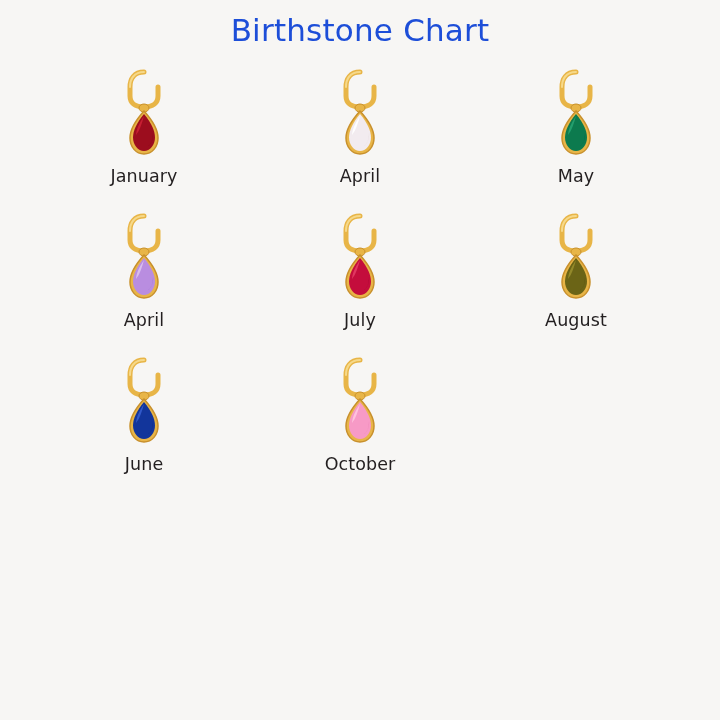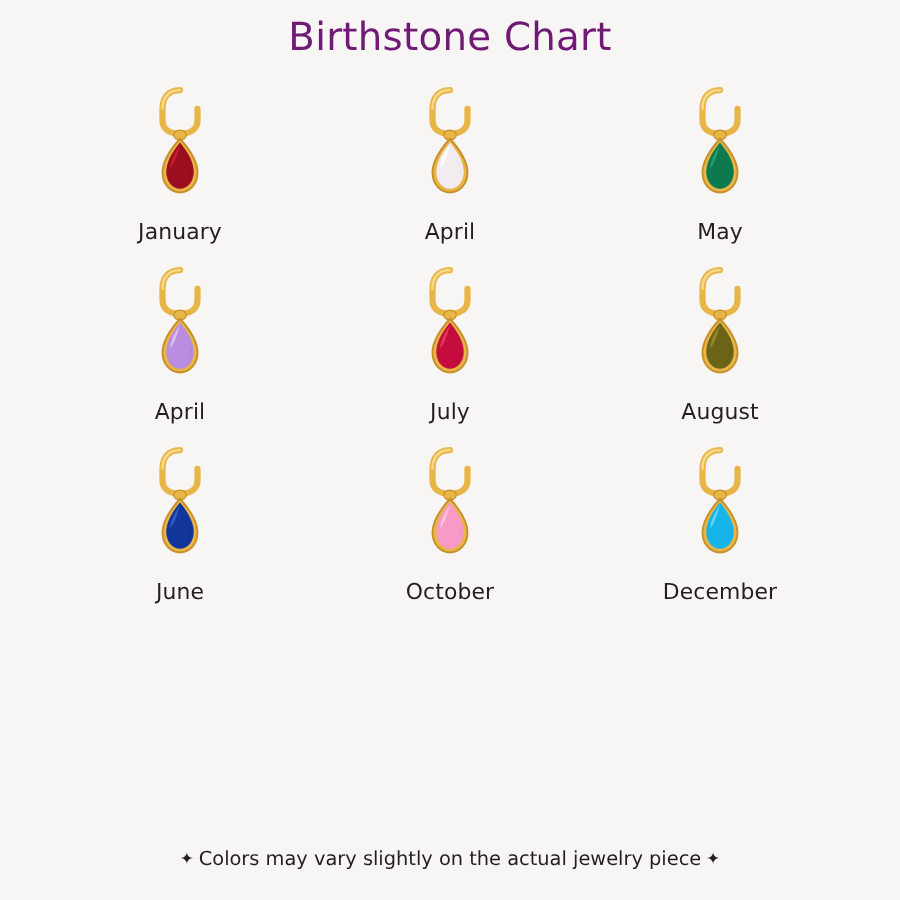--- a/index.html
+++ b/index.html
@@ -18,21 +18,21 @@
     position: relative;
     width: 720px;
     height: 720px;
     box-sizing: border-box;
   }
   .title {
     text-align: center;
     font-size: 31px;
     font-weight: 400;
     letter-spacing: 0.2px;
-    color: #701a75;
+    color: #1d4ed8;
     padding-top: 12px;
     margin: 0;
     font-family: "DejaVu Sans", sans-serif;
   }
   .grid {
     margin-top: 18px;
     display: grid;
     grid-template-columns: repeat(3, 1fr);
     grid-template-rows: repeat(4, 144px);
     padding: 0 36px;
@@ -46,21 +46,21 @@
   }
   .charm {
     position: relative;
     width: 72px;
     height: 100px;
   }
   .charm svg {
     display: block;
   }
   .month-label {
-    margin-top: 10px;
+    margin-top: 0;
     font-size: 17.5px;
     font-family: "DejaVu Sans", sans-serif;
     color: #231f20;
     letter-spacing: 0.1px;
   }
   .footer {
     position: absolute;
     left: 0;
     right: 0;
     bottom: 24px;
@@ -200,34 +200,17 @@
           <path d="M36 45 C27 55 22 64 22 72 C22 81 28 88 36 88 C44 88 50 81 50 72 C50 64 45 55 36 45 Z" fill="#e8b547" stroke="#c8902c" stroke-width="1.5"></path>
           <path d="M36 48 C28.5 57 25 65 25 71.5 C25 79 30 85 36 85 C42 85 47 79 47 71.5 C47 65 43.5 57 36 48 Z" fill="#f79ac6"></path>
           <path d="M36 50 C31 57.5 28.5 63 28 69 C32 64 34 57 36 50 Z" fill="#ffc7e0" opacity="0.9"></path>
           <path d="M40 80 C44 77 45.5 72 45 67 C45 74 43 78 40 80 Z" fill="#e06ba4" opacity="0.8"></path>
         </svg>
       </div>
       <div class="month-label">October</div>
     </div>
 
 
-    <div class="cell">
-      <div class="charm">
-        <svg width="72" height="100" viewBox="0 0 72 100">
-          <path d="M36 6 C26 6 22 13 22 21 L22 30 C22 37 27 41 36 41 C45 41 50 37 50 30 L50 21" fill="none" stroke="#e8b547" stroke-width="5" stroke-linecap="round"></path>
-          <path d="M36 6 C26 6 22 13 22 21" fill="none" stroke="#f6d98a" stroke-width="2" stroke-linecap="round"></path>
-          <ellipse cx="36" cy="42" rx="5" ry="4" fill="#e8b547" stroke="#c8902c" stroke-width="1"></ellipse>
-          <path d="M36 45 C27 55 22 64 22 72 C22 81 28 88 36 88 C44 88 50 81 50 72 C50 64 45 55 36 45 Z" fill="#e8b547" stroke="#c8902c" stroke-width="1.5"></path>
-          <path d="M36 48 C28.5 57 25 65 25 71.5 C25 79 30 85 36 85 C42 85 47 79 47 71.5 C47 65 43.5 57 36 48 Z" fill="#16b4e8"></path>
-          <path d="M36 50 C31 57.5 28.5 63 28 69 C32 64 34 57 36 50 Z" fill="#69dcfa" opacity="0.85"></path>
-          <path d="M40 80 C44 77 45.5 72 45 67 C45 74 43 78 40 80 Z" fill="#0a86b5" opacity="0.8"></path>
-        </svg>
-      </div>
-      <div class="month-label">December</div>
-    </div>
 
   </div>
 
-  <div class="footer">
-    <span class="star">✦</span><span>Colors may vary slightly on the actual jewelry piece</span><span class="star">✦</span>
-  </div>
 
 </div>
 
 </body></html>

